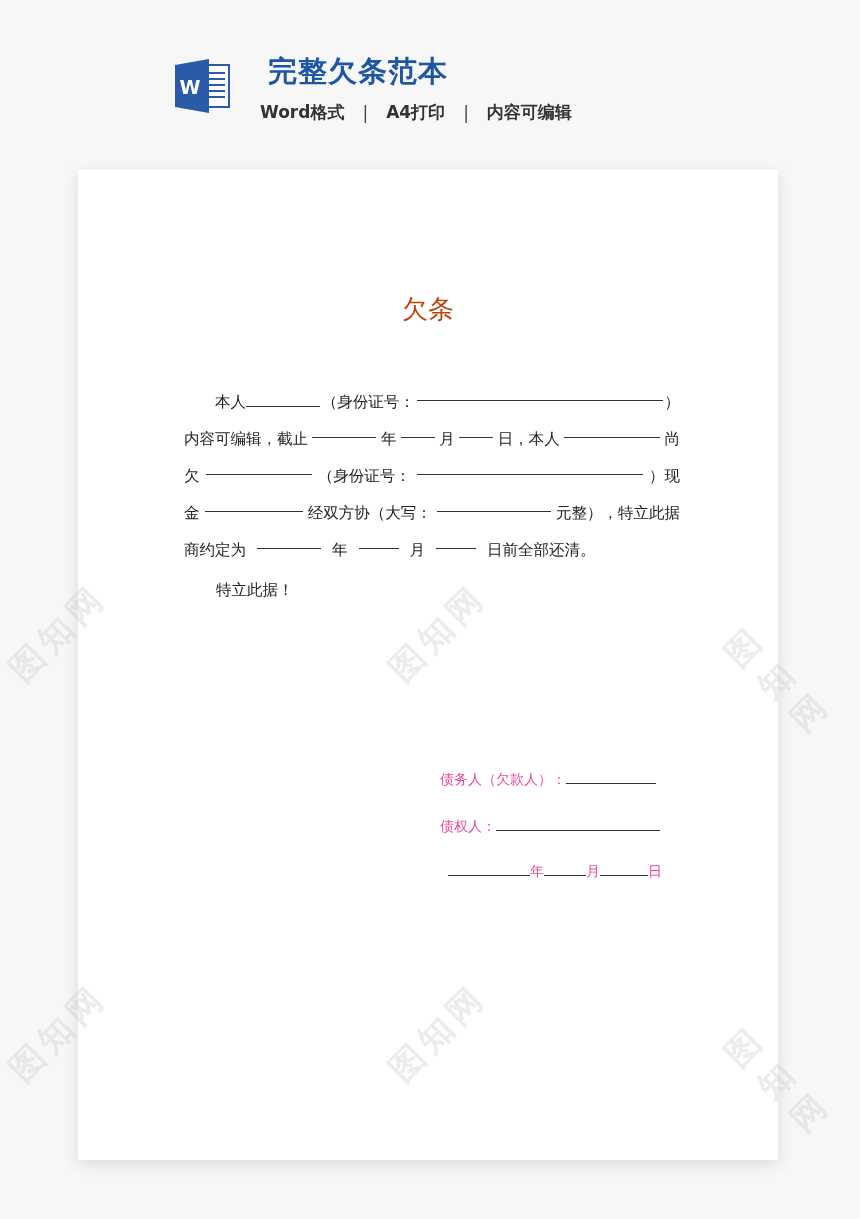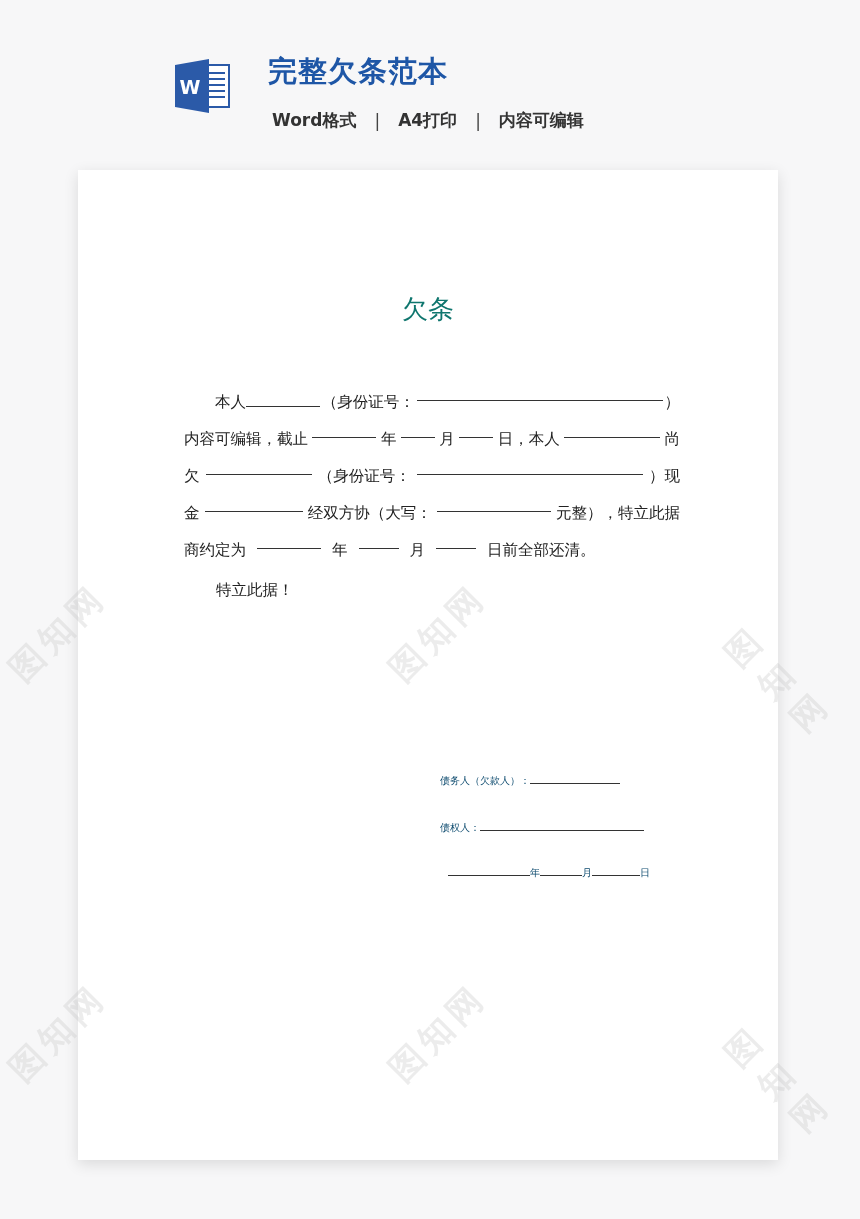--- a/index.html
+++ b/index.html
@@ -9,49 +9,49 @@
       font-family: "DejaVu Serif", "Liberation Serif", serif;
     }
     .header { position: absolute; left: 0; top: 0; width: 860px; height: 170px; }
     .word-icon { position: absolute; left: 175px; top: 59px; width: 56px; height: 54px; }
     .header-title {
       position: absolute; left: 268px; top: 52px;
       font-family: "DejaVu Sans", "Liberation Sans", sans-serif;
       font-size: 29px; font-weight: bold; color: #1e56a6; letter-spacing: 1px;
     }
     .header-sub {
-      position: absolute; left: 272px; top: 101px;
+      position: absolute; left: 260px; top: 101px;
       font-family: "DejaVu Sans", "Liberation Sans", sans-serif;
       font-size: 17px; font-weight: bold; color: #333;
-      display: flex; align-items: center; white-space: nowrap; margin-top: 8px;
+      display: flex; align-items: center; white-space: nowrap;
     }
     .header-sub .sep { margin: 0 18px; font-weight: normal; color: #444; }
 
     .page {
       position: absolute; left: 78px; top: 170px; width: 700px; height: 990px;
       background: #fff;
       box-shadow: 0 4px 14px rgba(0,0,0,0.12);
     }
     .doc-title {
       position: absolute; left: 0; width: 100%; top: 122px; text-align: center;
-      font-size: 26px; color: #0f766e;
+      font-size: 26px; color: #c2410c;
     }
     .para {
       position: absolute; left: 106px; width: 496px; top: 214px;
       font-size: 15.5px; color: #222; line-height: 37px;
     }
     .line { white-space: nowrap; display: flex; justify-content: space-between; text-align: right; }
     .line.first { padding-left: 31px; }
     .line.left { justify-content: flex-start; gap: 11px; }
     .blank { display: inline-block; border-bottom: 1px solid #333; height: 16px; vertical-align: baseline; }
     .note {
       position: absolute; left: 138px; top: 410px; font-size: 15.5px; color: #222;
     }
     .sign {
-      position: absolute; font-size: 10px; color: #0c4a6e; white-space: nowrap;
+      position: absolute; font-size: 14px; color: #ec4899; white-space: nowrap;
     }
     .watermark {
       position: absolute; font-family: "DejaVu Sans", sans-serif; font-size: 34px;
       color: rgba(200,200,200,0.35); transform: rotate(-45deg); pointer-events: none;
       letter-spacing: 6px; font-weight: bold;
     }
   </style>
 </head>
 <body>
 

